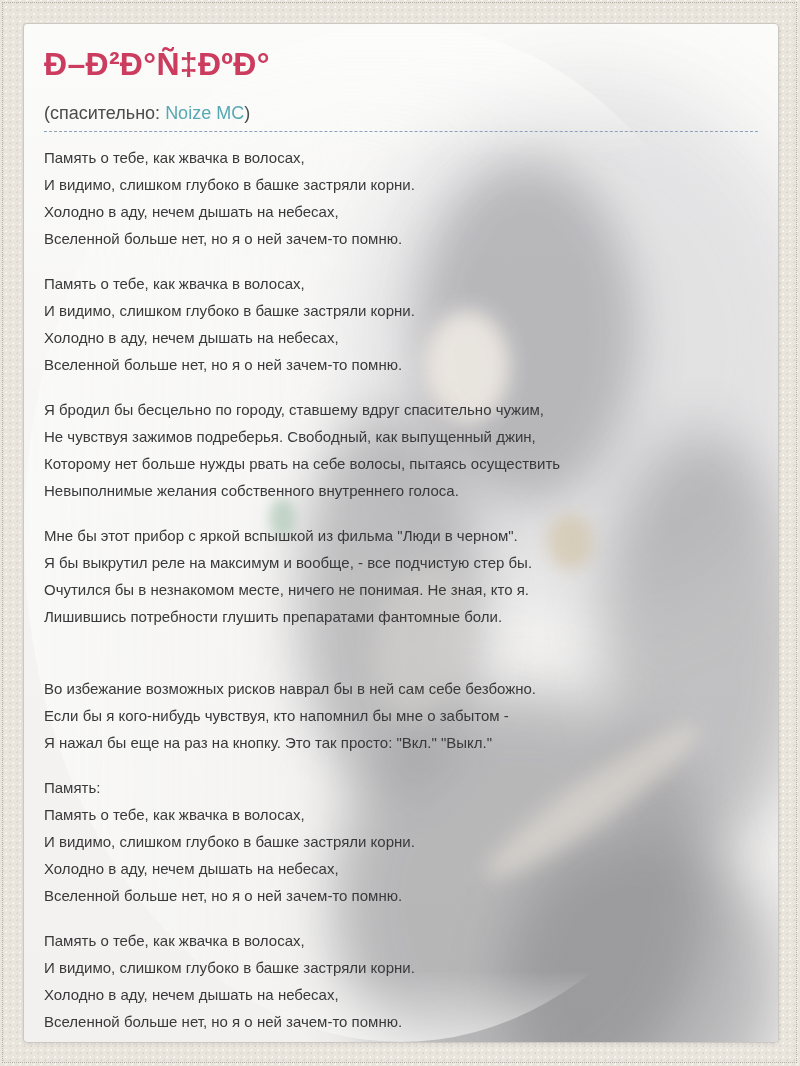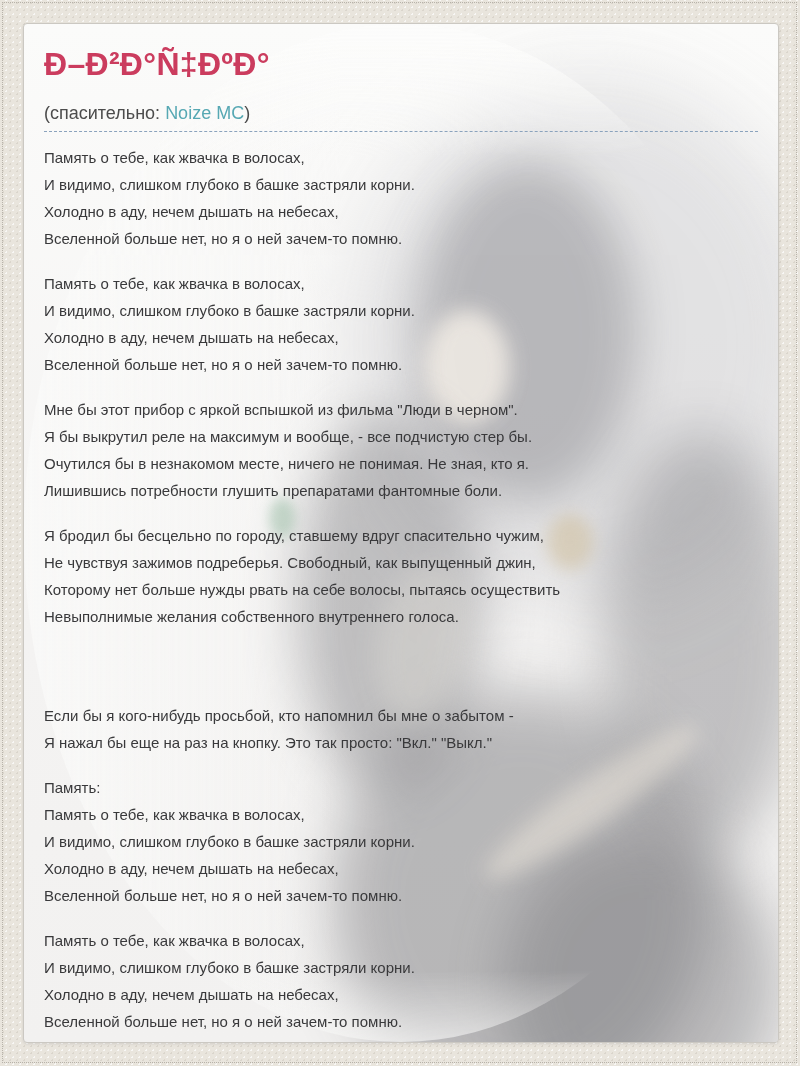--- a/index.html
+++ b/index.html
@@ -91,22 +91,22 @@
     <div class="content">
       <h1 class="song-title">Ð–Ð²Ð°Ñ‡ÐºÐ°</h1>
 
       <div class="artist-line"><span>(спасительно:</span> <a href="#">Noize MC</a><span>)</span></div>
 
       <div class="header-divider"></div>
 
       <div class="lyrics">
           <p class="stanza"><span>Память о тебе, как жвачка в волосах,</span><br><span>И видимо, слишком глубоко в башке застряли корни.</span><br><span>Холодно в аду, нечем дышать на небесах,</span><br><span>Вселенной больше нет, но я о ней зачем-то помню.</span></p>
           <p class="stanza"><span>Память о тебе, как жвачка в волосах,</span><br><span>И видимо, слишком глубоко в башке застряли корни.</span><br><span>Холодно в аду, нечем дышать на небесах,</span><br><span>Вселенной больше нет, но я о ней зачем-то помню.</span></p>
+          <p class="stanza"><span>Я бродил бы бесцельно по городу, ставшему вдруг спасительно чужим,</span><br><span>Не чувствуя зажимов подреберья. Свободный, как выпущенный джин,</span><br><span>Которому нет больше нужды рвать на себе волосы, пытаясь осуществить</span><br><span>Невыполнимые желания собственного внутреннего голоса.</span></p>
           <p class="stanza"><span>Мне бы этот прибор с яркой вспышкой из фильма "Люди в черном".</span><br><span>Я бы выкрутил реле на максимум и вообще, - все подчистую стер бы.</span><br><span>Очутился бы в незнакомом месте, ничего не понимая. Не зная, кто я.</span><br><span>Лишившись потребности глушить препаратами фантомные боли.</span></p>
-          <p class="stanza"><span>Я бродил бы бесцельно по городу, ставшему вдруг спасительно чужим,</span><br><span>Не чувствуя зажимов подреберья. Свободный, как выпущенный джин,</span><br><span>Которому нет больше нужды рвать на себе волосы, пытаясь осуществить</span><br><span>Невыполнимые желания собственного внутреннего голоса.</span></p>
-          <p class="stanza"><br><br><span>Если бы я кого-нибудь просьбой, кто напомнил бы мне о забытом -</span><br><span>Я нажал бы еще на раз на кнопку. Это так просто: "Вкл." "Выкл."</span></p>
+          <p class="stanza"><br><span>Во избежание возможных рисков наврал бы в ней сам себе безбожно.</span><br><span>Если бы я кого-нибудь чувствуя, кто напомнил бы мне о забытом -</span><br><span>Я нажал бы еще на раз на кнопку. Это так просто: "Вкл." "Выкл."</span></p>
           <p class="stanza"><span>Память:</span><br><span>Память о тебе, как жвачка в волосах,</span><br><span>И видимо, слишком глубоко в башке застряли корни.</span><br><span>Холодно в аду, нечем дышать на небесах,</span><br><span>Вселенной больше нет, но я о ней зачем-то помню.</span></p>
           <p class="stanza"><span>Память о тебе, как жвачка в волосах,</span><br><span>И видимо, слишком глубоко в башке застряли корни.</span><br><span>Холодно в аду, нечем дышать на небесах,</span><br><span>Вселенной больше нет, но я о ней зачем-то помню.</span></p>
         </div>
     </div>
 
   </div>
 </div>
 
 </body></html>

